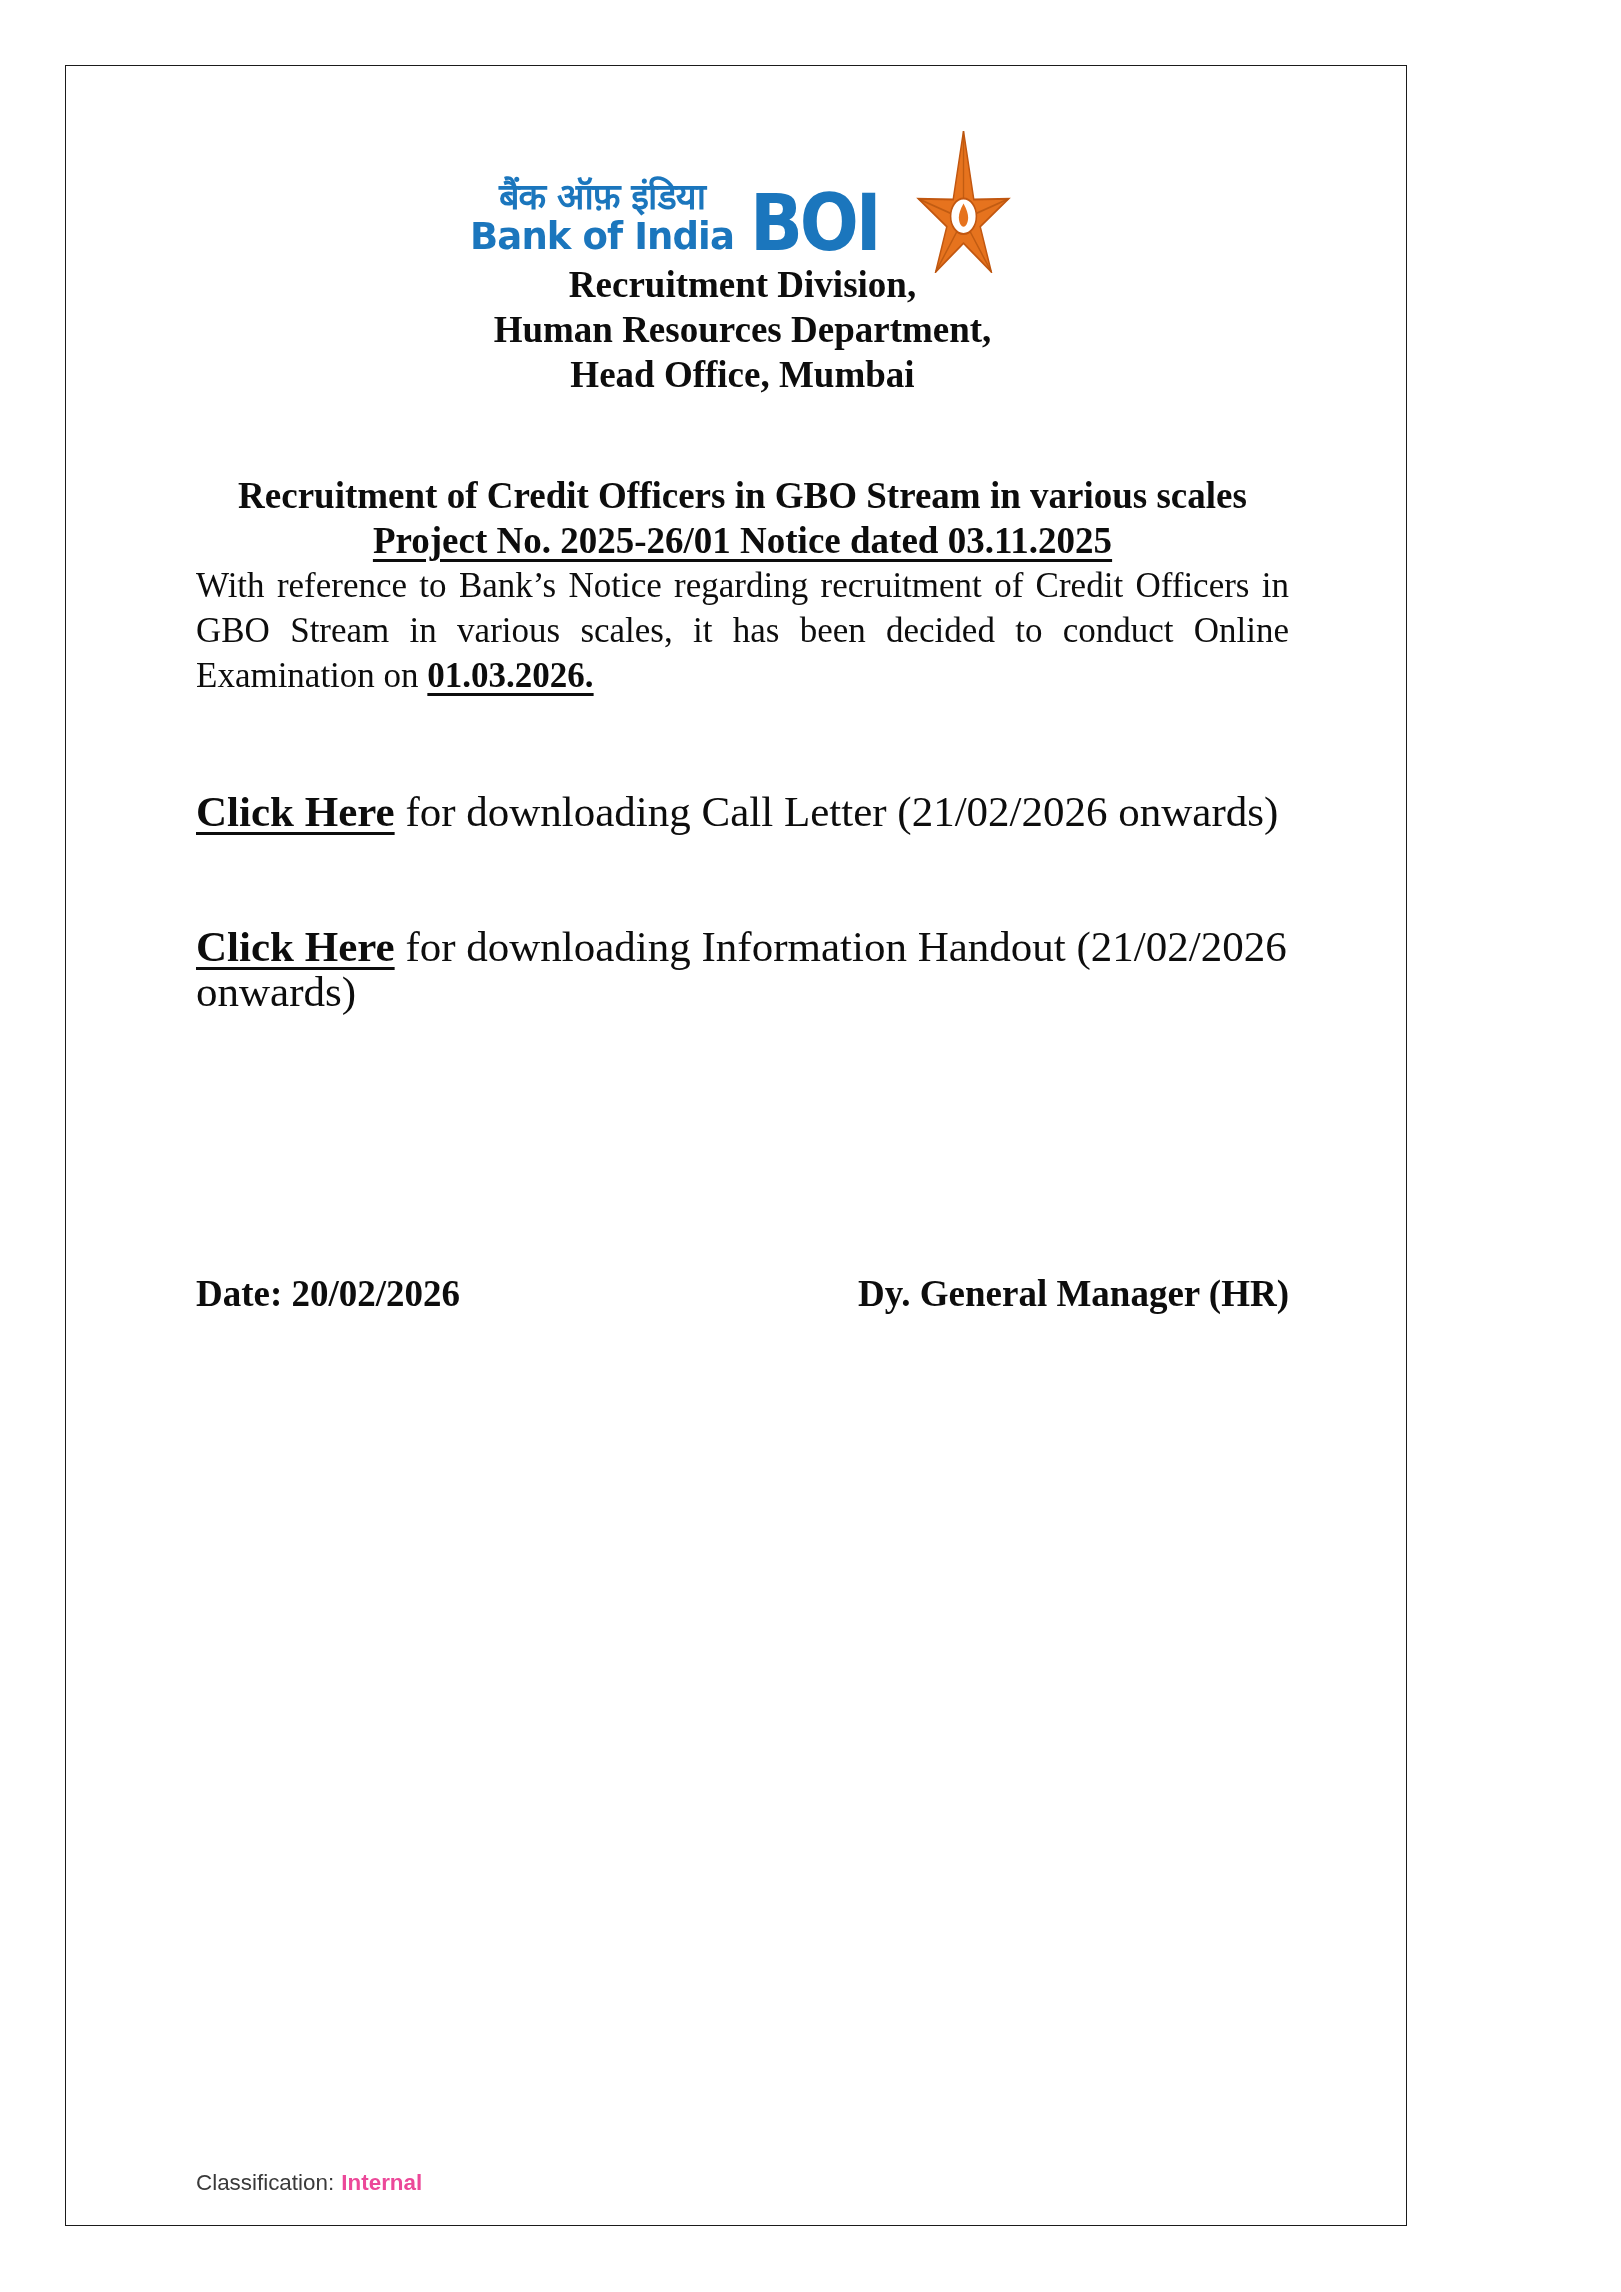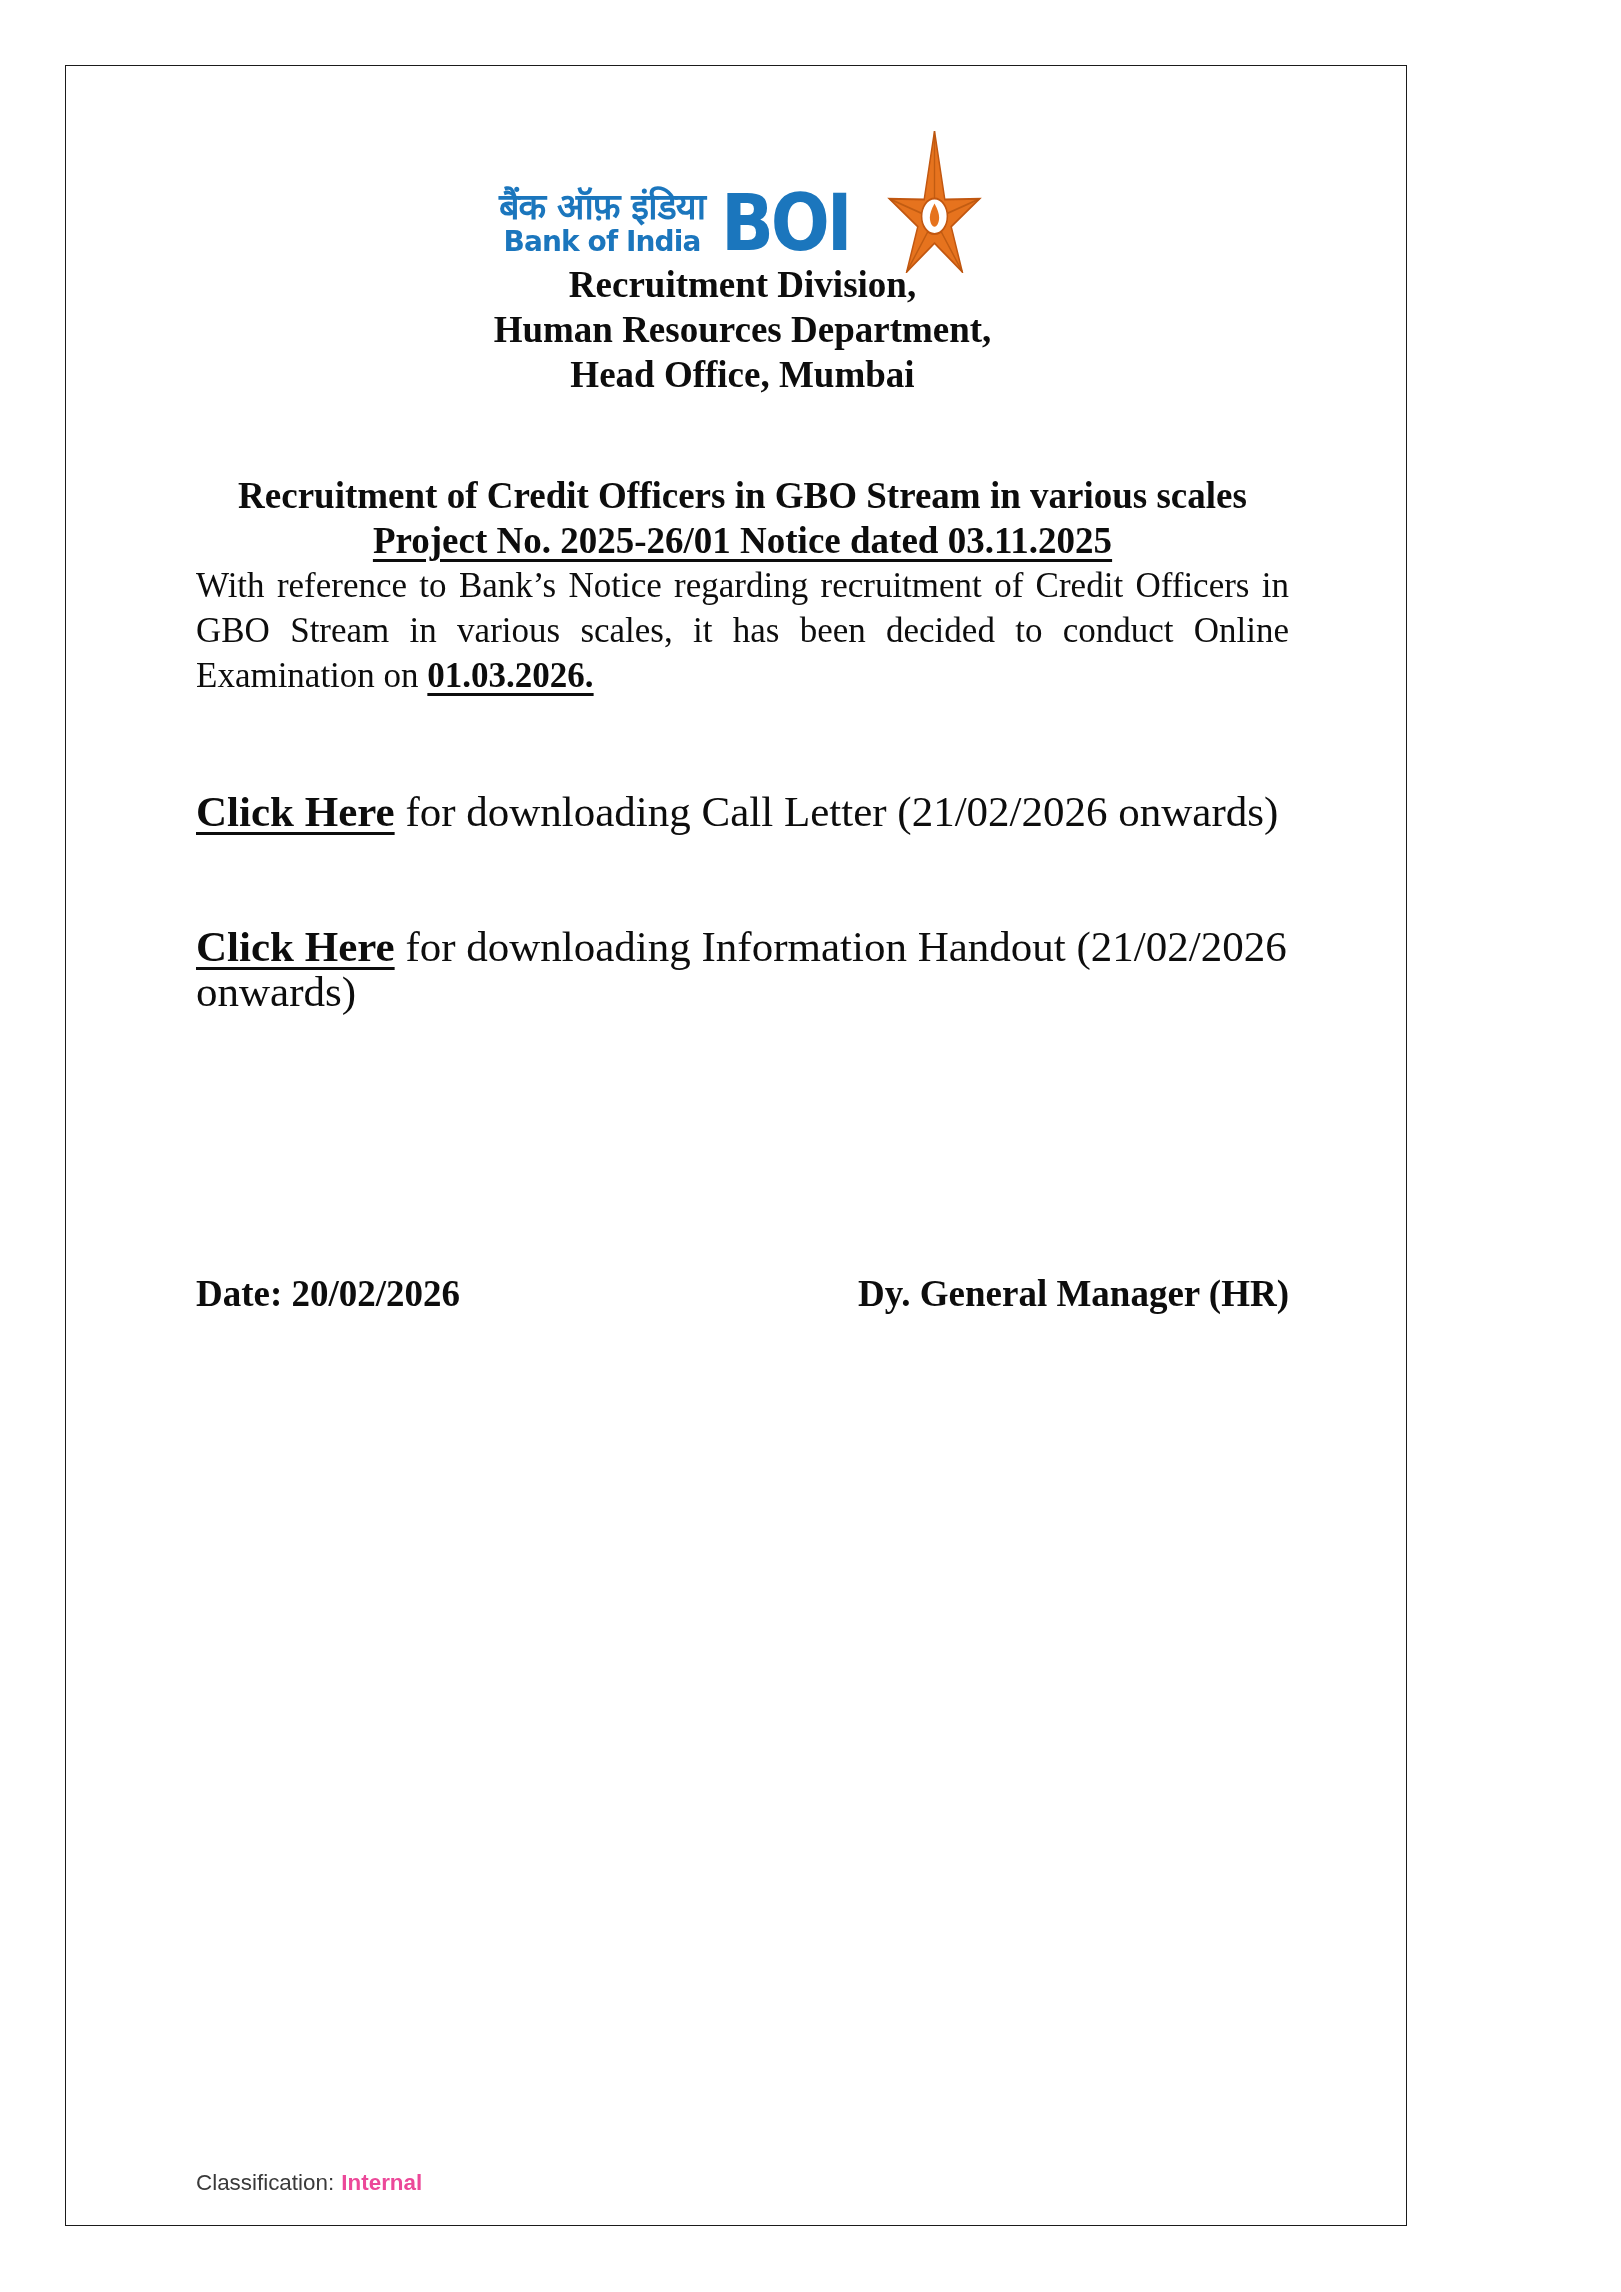--- a/index.html
+++ b/index.html
@@ -37,21 +37,21 @@
   .logo-text {
     text-align: center;
     color: #1b76bd;
     font-family: "DejaVu Sans", sans-serif;
     font-weight: bold;
     line-height: 1.08;
     letter-spacing: -0.9px;
     padding-bottom: 5.4px;
   }
   .logo-text .hindi { font-size: 36px; }
-  .logo-text .english { font-size: 28px; }
+  .logo-text .english { font-size: 37px; }
   .logo-boi {
     font-family: "DejaVu Sans", sans-serif;
     font-weight: bold;
     font-size: 79px;
     line-height: 0.8;
     letter-spacing: -3.6px;
     color: #1b76bd;
     display: inline-block;
     transform: scaleX(0.88);
     transform-origin: left bottom;

